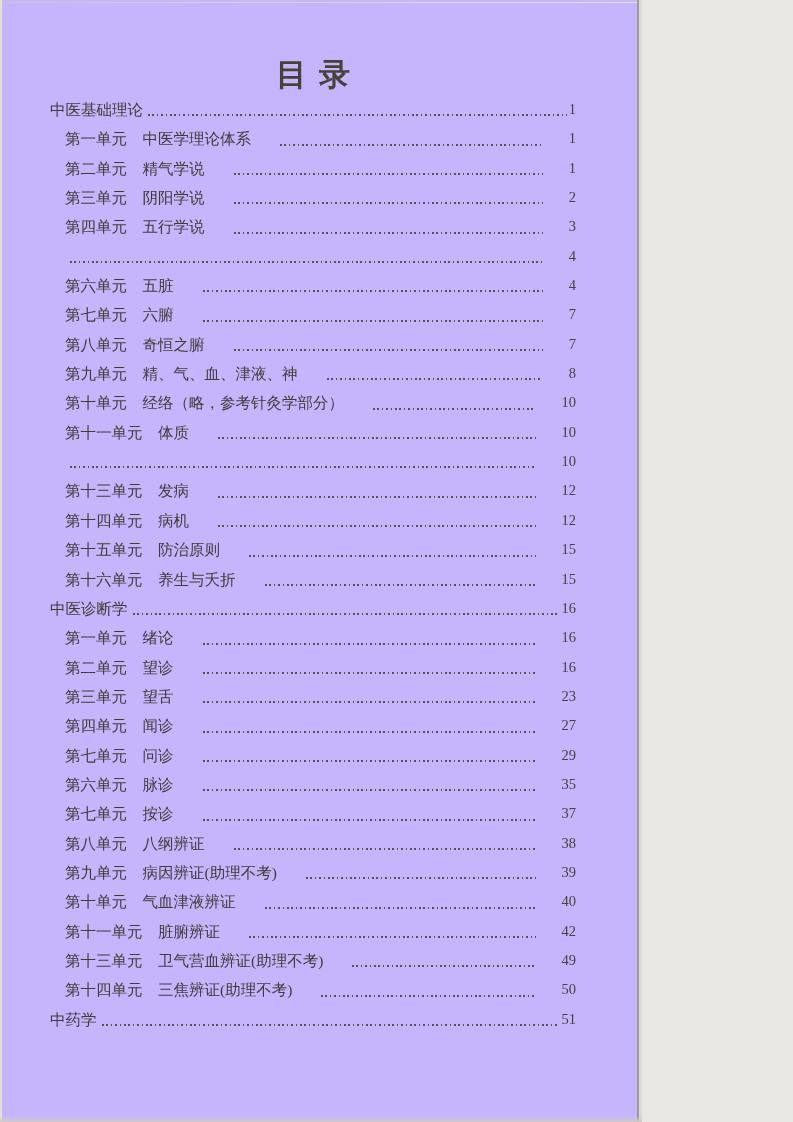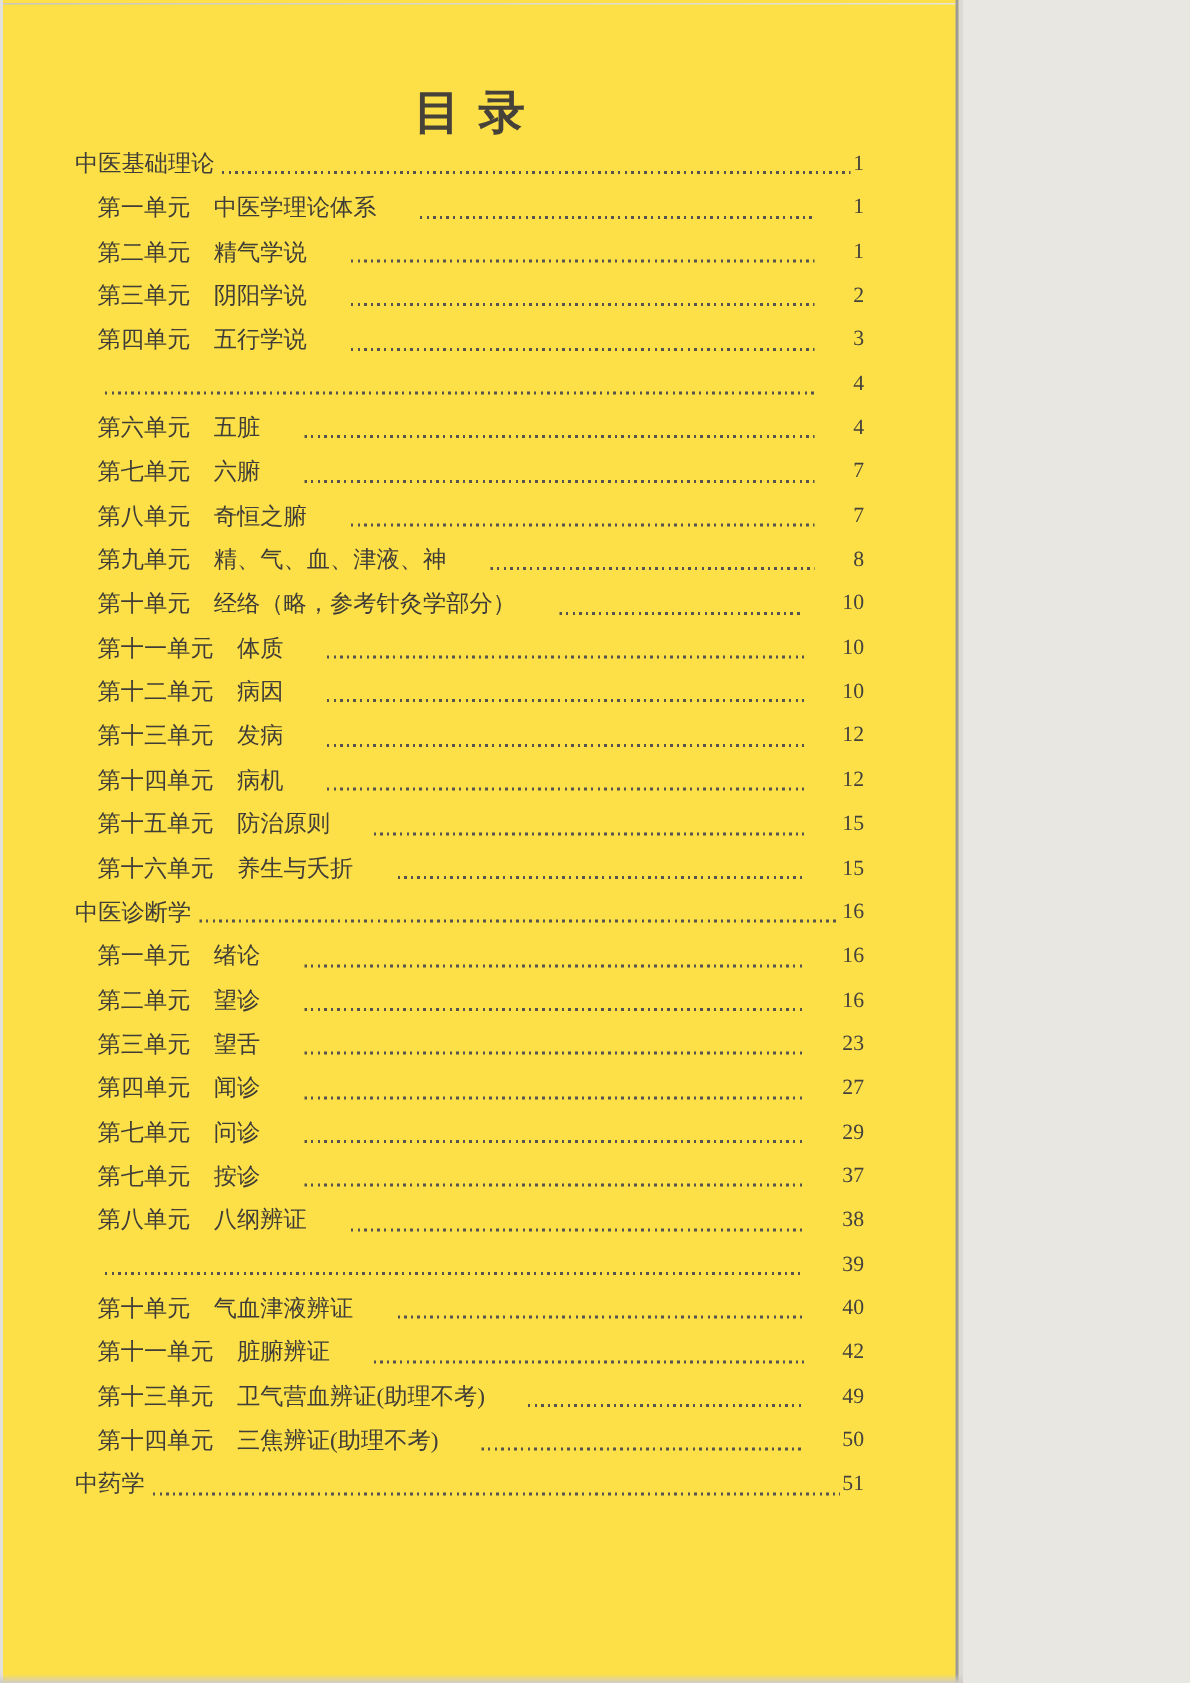--- a/index.html
+++ b/index.html
@@ -4,21 +4,21 @@
 <style>
   * { margin: 0; padding: 0; box-sizing: border-box; }
   html, body {
     width: 793px; height: 1122px;
     background: #e9e7e2;
     font-family: "Liberation Serif", "DejaVu Serif", serif;
   }
   .scan {
     position: relative;
     width: 642px; height: 1122px;
-    background: #fde047;
+    background: #c4b5fd;
     overflow: hidden;
   }
   
   .edge-top {
     position: absolute; top: 2px; left: 0; right: 0; height: 1px;
     background: linear-gradient(to right, #c9c6c1, #dedbd6 60%, #e6e3de);
   }
   .edge-left {
     position: absolute; top: 0; bottom: 0; left: 0; width: 2px;
     background: #e3e0db;
@@ -157,21 +157,20 @@
           <span class="pagenum">10</span>
         </div>
 
         <div class="row level-1">
           <span class="label">第十一单元　体质</span>
           <span class="dots"></span>
           <span class="pagenum">10</span>
         </div>
 
         <div class="row level-1">
-          <span class="label">第十二单元　病因</span>
           <span class="dots"></span>
           <span class="pagenum">10</span>
         </div>
 
         <div class="row level-1">
           <span class="label">第十三单元　发病</span>
           <span class="dots"></span>
           <span class="pagenum">12</span>
         </div>
 
@@ -222,34 +221,40 @@
           <span class="dots"></span>
           <span class="pagenum">27</span>
         </div>
 
         <div class="row level-1">
           <span class="label">第七单元　问诊</span>
           <span class="dots"></span>
           <span class="pagenum">29</span>
         </div>
 
+        <div class="row level-1">
+          <span class="label">第六单元　脉诊</span>
+          <span class="dots"></span>
+          <span class="pagenum">35</span>
+        </div>
 
         <div class="row level-1">
           <span class="label">第七单元　按诊</span>
           <span class="dots"></span>
           <span class="pagenum">37</span>
         </div>
 
         <div class="row level-1">
           <span class="label">第八单元　八纲辨证</span>
           <span class="dots"></span>
           <span class="pagenum">38</span>
         </div>
 
         <div class="row level-1">
+          <span class="label">第九单元　病因辨证(助理不考)</span>
           <span class="dots"></span>
           <span class="pagenum">39</span>
         </div>
 
         <div class="row level-1">
           <span class="label">第十单元　气血津液辨证</span>
           <span class="dots"></span>
           <span class="pagenum">40</span>
         </div>
 

